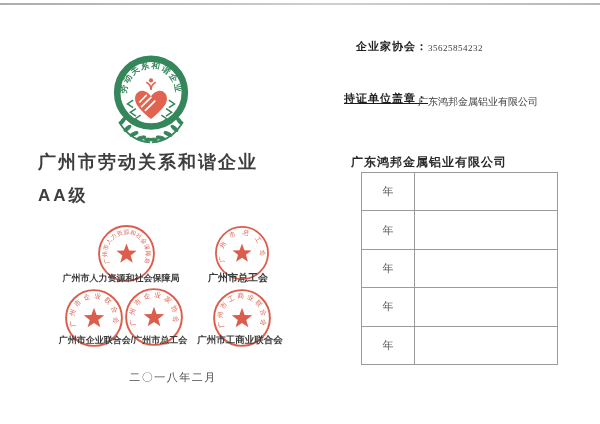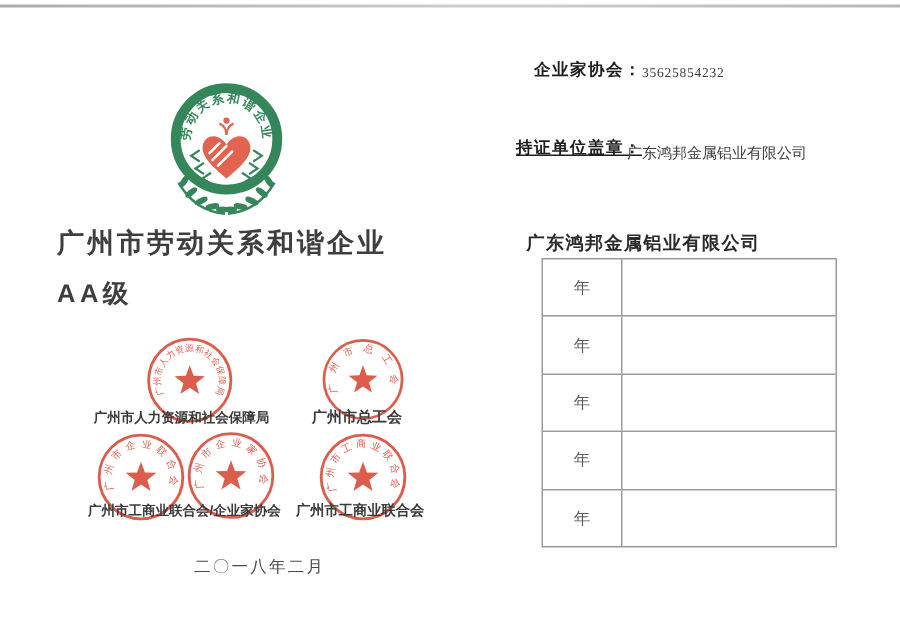--- a/index.html
+++ b/index.html
@@ -155,21 +155,21 @@
   <circle cx="50" cy="50" r="46.5" fill="none" stroke="#d8503e" stroke-width="3.2"></circle>
   <polygon points="50,33 54.4,45 67.1,45.4 57.1,53.3 60.6,65.6 50,58.4 39.4,65.6 42.9,53.3 32.9,45.4 45.6,45" fill="#d8503e"></polygon>
   <path id="sArc5" d="M21.4,66.5 A33,33 0 1 1 78.6,66.5" fill="none"></path>
   <text class="seal-arc arc9" fill="#d8503e">
     <textPath href="#sArc5" startOffset="50%" text-anchor="middle">广州市工商业联合会</textPath>
   </text>
 </svg>
 
 <div id="cap1" class="abs caption">广州市人力资源和社会保障局</div>
 <div id="cap2" class="abs caption">广州市总工会</div>
-<div id="cap3" class="abs caption">广州市工商业联合会/企业家协会</div>
+<div id="cap3" class="abs caption">广州市企业联合会/广州市总工会</div>
 <div id="cap4" class="abs caption">广州市工商业联合会</div>
 
 <div id="issue-date" class="abs">二〇一八年二月</div>
 
 <div id="lbl-certno" class="abs field-label">企业家协会：</div>
 <div id="val-certno" class="abs field-value">35625854232</div>
 
 <div id="lbl-holder" class="abs field-label">持证单位盖章：</div>
 <div id="val-holder" class="abs field-value">广东鸿邦金属铝业有限公司</div>
 

